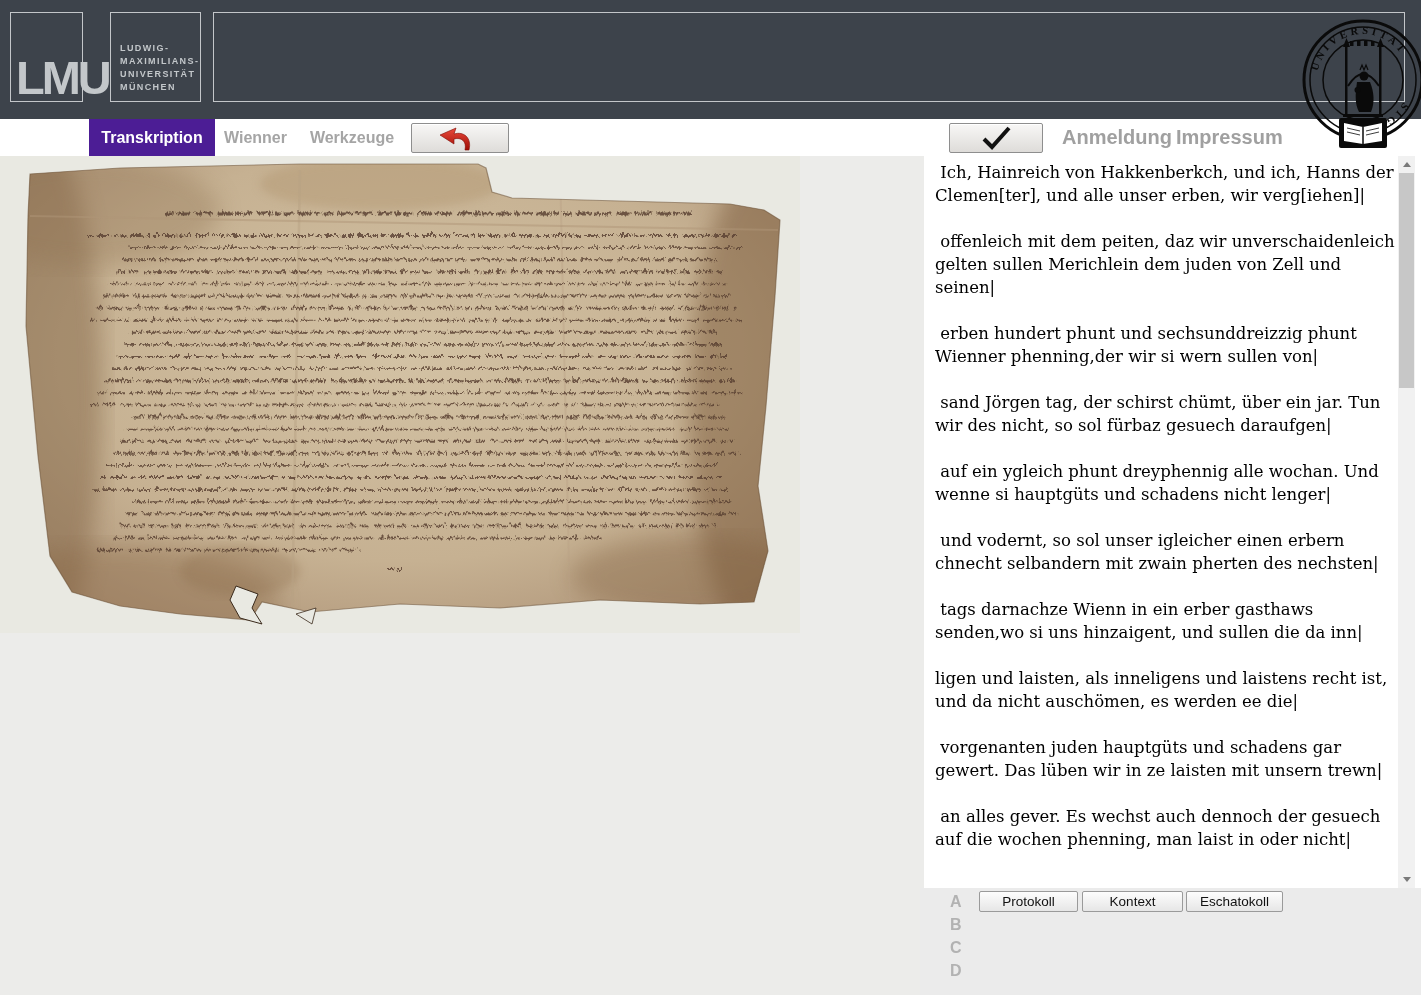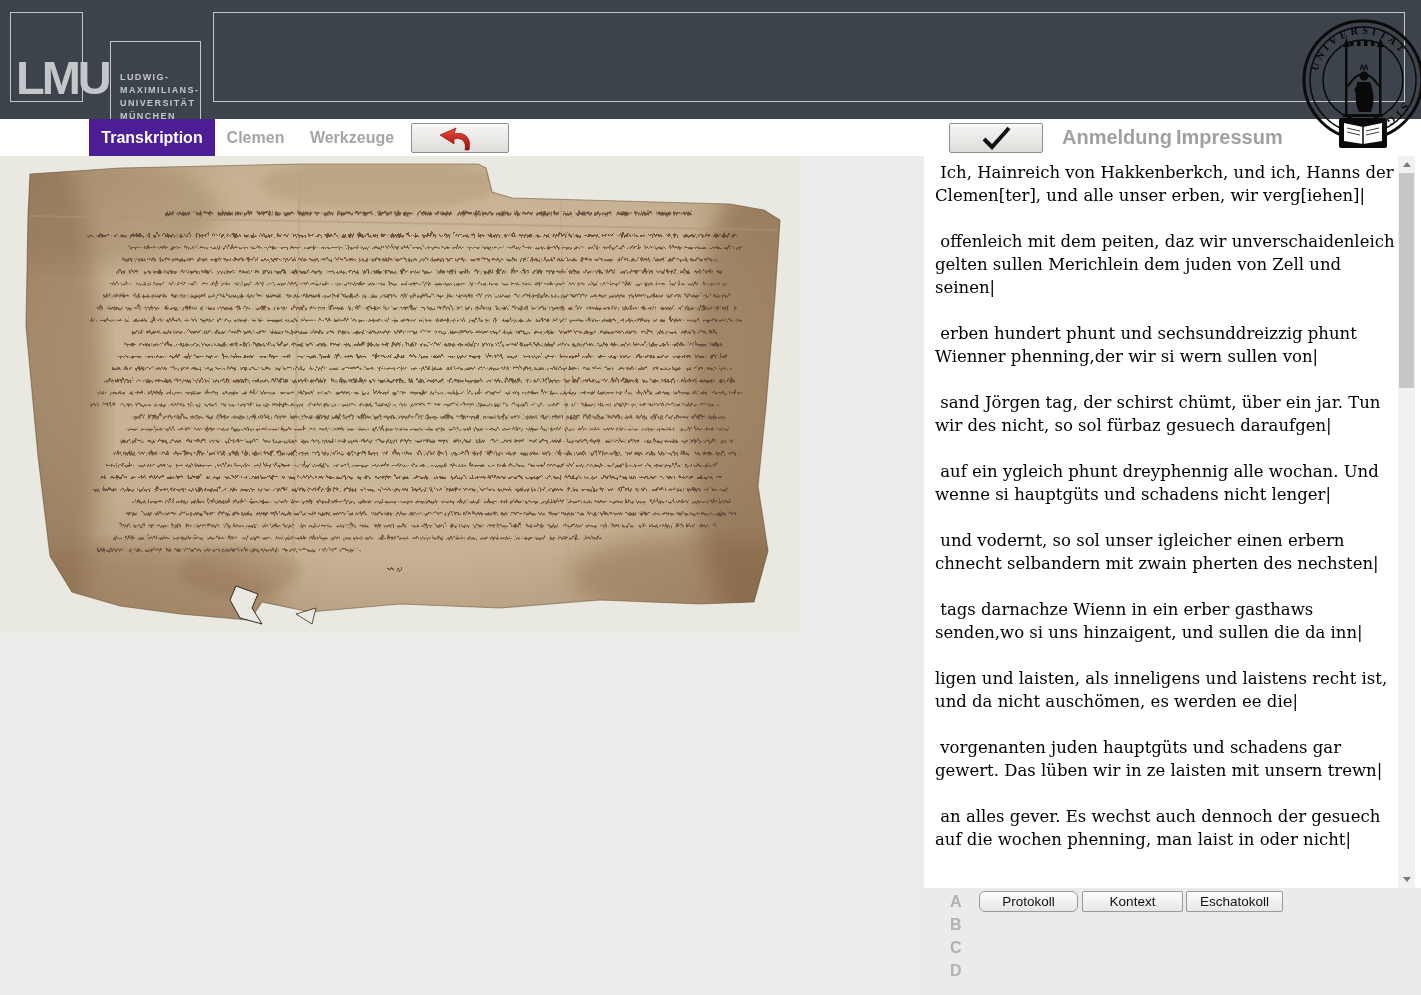--- a/index.html
+++ b/index.html
@@ -6,21 +6,21 @@
   body{
     width:1421px;height:995px;position:relative;overflow:hidden;
     background:#ffffff;font-family:"Liberation Sans",sans-serif;
   }
   
   .header{position:absolute;left:0;top:0;width:1421px;height:119px;background:#3d434b;}
   .hbox{position:absolute;border:1px solid #c3c6c9;background:#3d434b;box-sizing:border-box;}
   .box-lmu{left:10px;top:12px;width:73px;height:90px;}
   .lmu-text{position:absolute;left:5px;bottom:0px;font-size:47px;font-weight:bold;
     color:#c3c7ca;letter-spacing:-3px;line-height:1;}
-  .box-uni{left:110px;top:12px;width:91px;height:90px;margin-top:29px;}
+  .box-uni{left:110px;top:12px;width:91px;height:90px;}
   .uni-lines{position:absolute;left:9px;bottom:7px;font-size:9px;font-weight:bold;
     color:#c3c7ca;letter-spacing:1.4px;line-height:13px;white-space:pre-line;}
   .box-wide{left:213px;top:12px;width:1192px;height:90px;}
   
   .seal{position:absolute;left:1297px;top:0px;width:124px;height:162px;z-index:50;}
   
   .nav-row{position:absolute;left:0;top:119px;width:1421px;height:37px;background:#ffffff;}
   .tab{position:absolute;top:0;height:37px;display:flex;align-items:center;justify-content:center;
     font-weight:bold;font-size:16px;color:#a5a5a5;cursor:pointer;}
   .tab-bestand{left:27px;width:66px;margin-top:32px;}
@@ -54,21 +54,21 @@
   .arr-down{width:0;height:0;border-left:4px solid transparent;border-right:4px solid transparent;border-top:5px solid #7a7a7a;}
   .sb-thumb{position:absolute;left:1px;top:17px;width:15px;height:215px;background:#c7c7c7;cursor:pointer;}
   
   .bottom-panel{position:absolute;left:920px;top:888px;width:501px;height:107px;background:#ebebeb;z-index:40;}
   .sec-letter{position:absolute;left:30px;width:20px;height:20px;font-weight:bold;font-size:16px;
     color:#b2b2b2;cursor:pointer;}
   .panel-btn{position:absolute;top:3px;height:21px;box-sizing:border-box;
     border:1px solid #9a9a9a;border-radius:2px;background:linear-gradient(#fdfdfd,#e6e6e6);
     font-size:13.5px;color:#111;display:flex;align-items:center;justify-content:center;cursor:pointer;
     font-family:"Liberation Sans",sans-serif;}
-  .btn-protokoll{left:59px;width:99px;border-radius:6px;}
+  .btn-protokoll{left:59px;width:99px;}
   .btn-kontext{left:162px;width:101px;}
   .btn-eschatokoll{left:266px;width:97px;}
 </style>
 </head>
 <body>
 
 <div class="header">
   <div class="hbox box-lmu">
     <div class="lmu-text">LMU</div>
   </div>
@@ -77,21 +77,21 @@
 MAXIMILIANS-
 UNIVERSITÄT
 MÜNCHEN</div>
   </div>
   <div class="hbox box-wide"></div>
 </div>
 
 <div class="nav-row">
   <div class="tab tab-bestand">Bestand</div>
   <div class="tab tab-transkription">Transkription</div>
-  <div class="tab tab-projekt">Clemen</div>
+  <div class="tab tab-projekt">Wienner</div>
   <div class="tab tab-werkzeuge">Werkzeuge</div>
 
   <div class="ui-btn undo-btn">
     <svg width="60" height="28" viewBox="0 0 60 28">
       <defs>
         <linearGradient id="rg" x1="0" y1="0" x2="0" y2="1">
           <stop offset="0" stop-color="#ea4a3c"></stop>
             <stop offset="1" stop-color="#9f0d05"></stop>
         </linearGradient>
       </defs>

